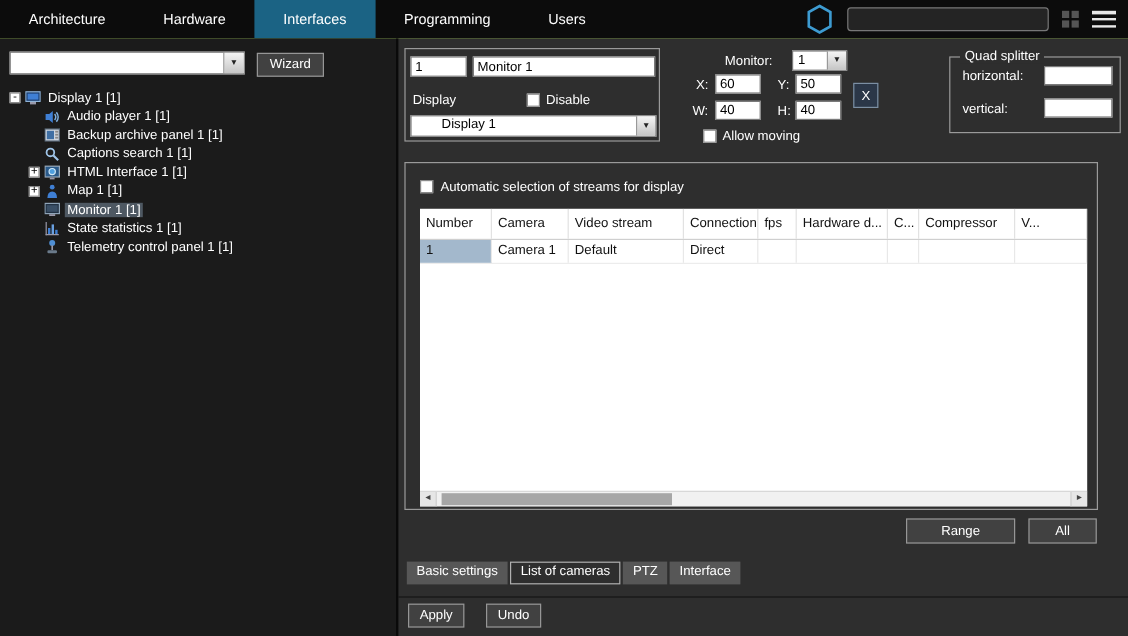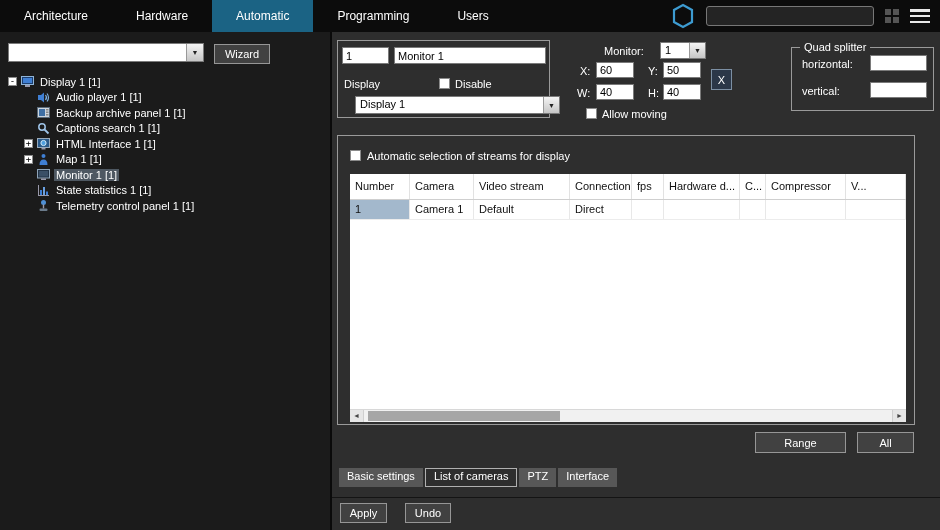--- a/index.html
+++ b/index.html
@@ -78,21 +78,21 @@
   .undo-btn { position:absolute; left:73px; top:471px; width:46px; height:20px; }
 </style>
 </head>
 <body>
 
 <div id="screen">
 
   <div class="topbar">
     <div class="top-tab">Architecture</div>
     <div class="top-tab">Hardware</div>
-    <div class="top-tab active">Automatic</div>
+    <div class="top-tab active">Interfaces</div>
     <div class="top-tab">Programming</div>
     <div class="top-tab">Users</div>
     <div class="top-right">
       <svg class="hexagon" viewBox="0 0 24 26">
         <polygon points="12,2 21,7 21,19 12,24 3,19 3,7" fill="none" stroke="#3d9bd1" stroke-width="2.2"></polygon>
       </svg>
       <input class="top-search" value="" style="">
       <div class="grid-icon">
           <span></span>
           <span></span>
@@ -225,21 +225,21 @@
   </div>
 
   <div class="main">
 
     <div class="settings-box">
       <input class="field" style="left: 4px; top: 6px; width: 47px; height: 17px;" value="1">
       <input class="field" style="left: 56px; top: 6px; width: 152px; height: 17px;" value="Monitor 1">
       <span class="lbl" style="left:6px; top:37px;">Display</span>
       <span class="checkbox" style="left:101px; top:37px;"></span>
       <span class="lbl" style="left:117px; top:37px;">Disable</span>
-      <div class="fselect" style="left:17px; top:55px; width:205px; height:18px;">
+      <div class="fselect" style="left:4px; top:55px; width:205px; height:18px;padding-left:21px;">
         <span class="fs-text">Display 1</span>
         <span class="fs-arrow">▼</span>
       </div>
     </div>
 
     <span class="lbl" style="left:272px; top:13px;">Monitor:</span>
     <div class="fselect" style="left:328px; top:10px; width:46px; height:17px;">
       <span class="fs-text">1</span>
       <span class="fs-arrow">▼</span>
     </div>

